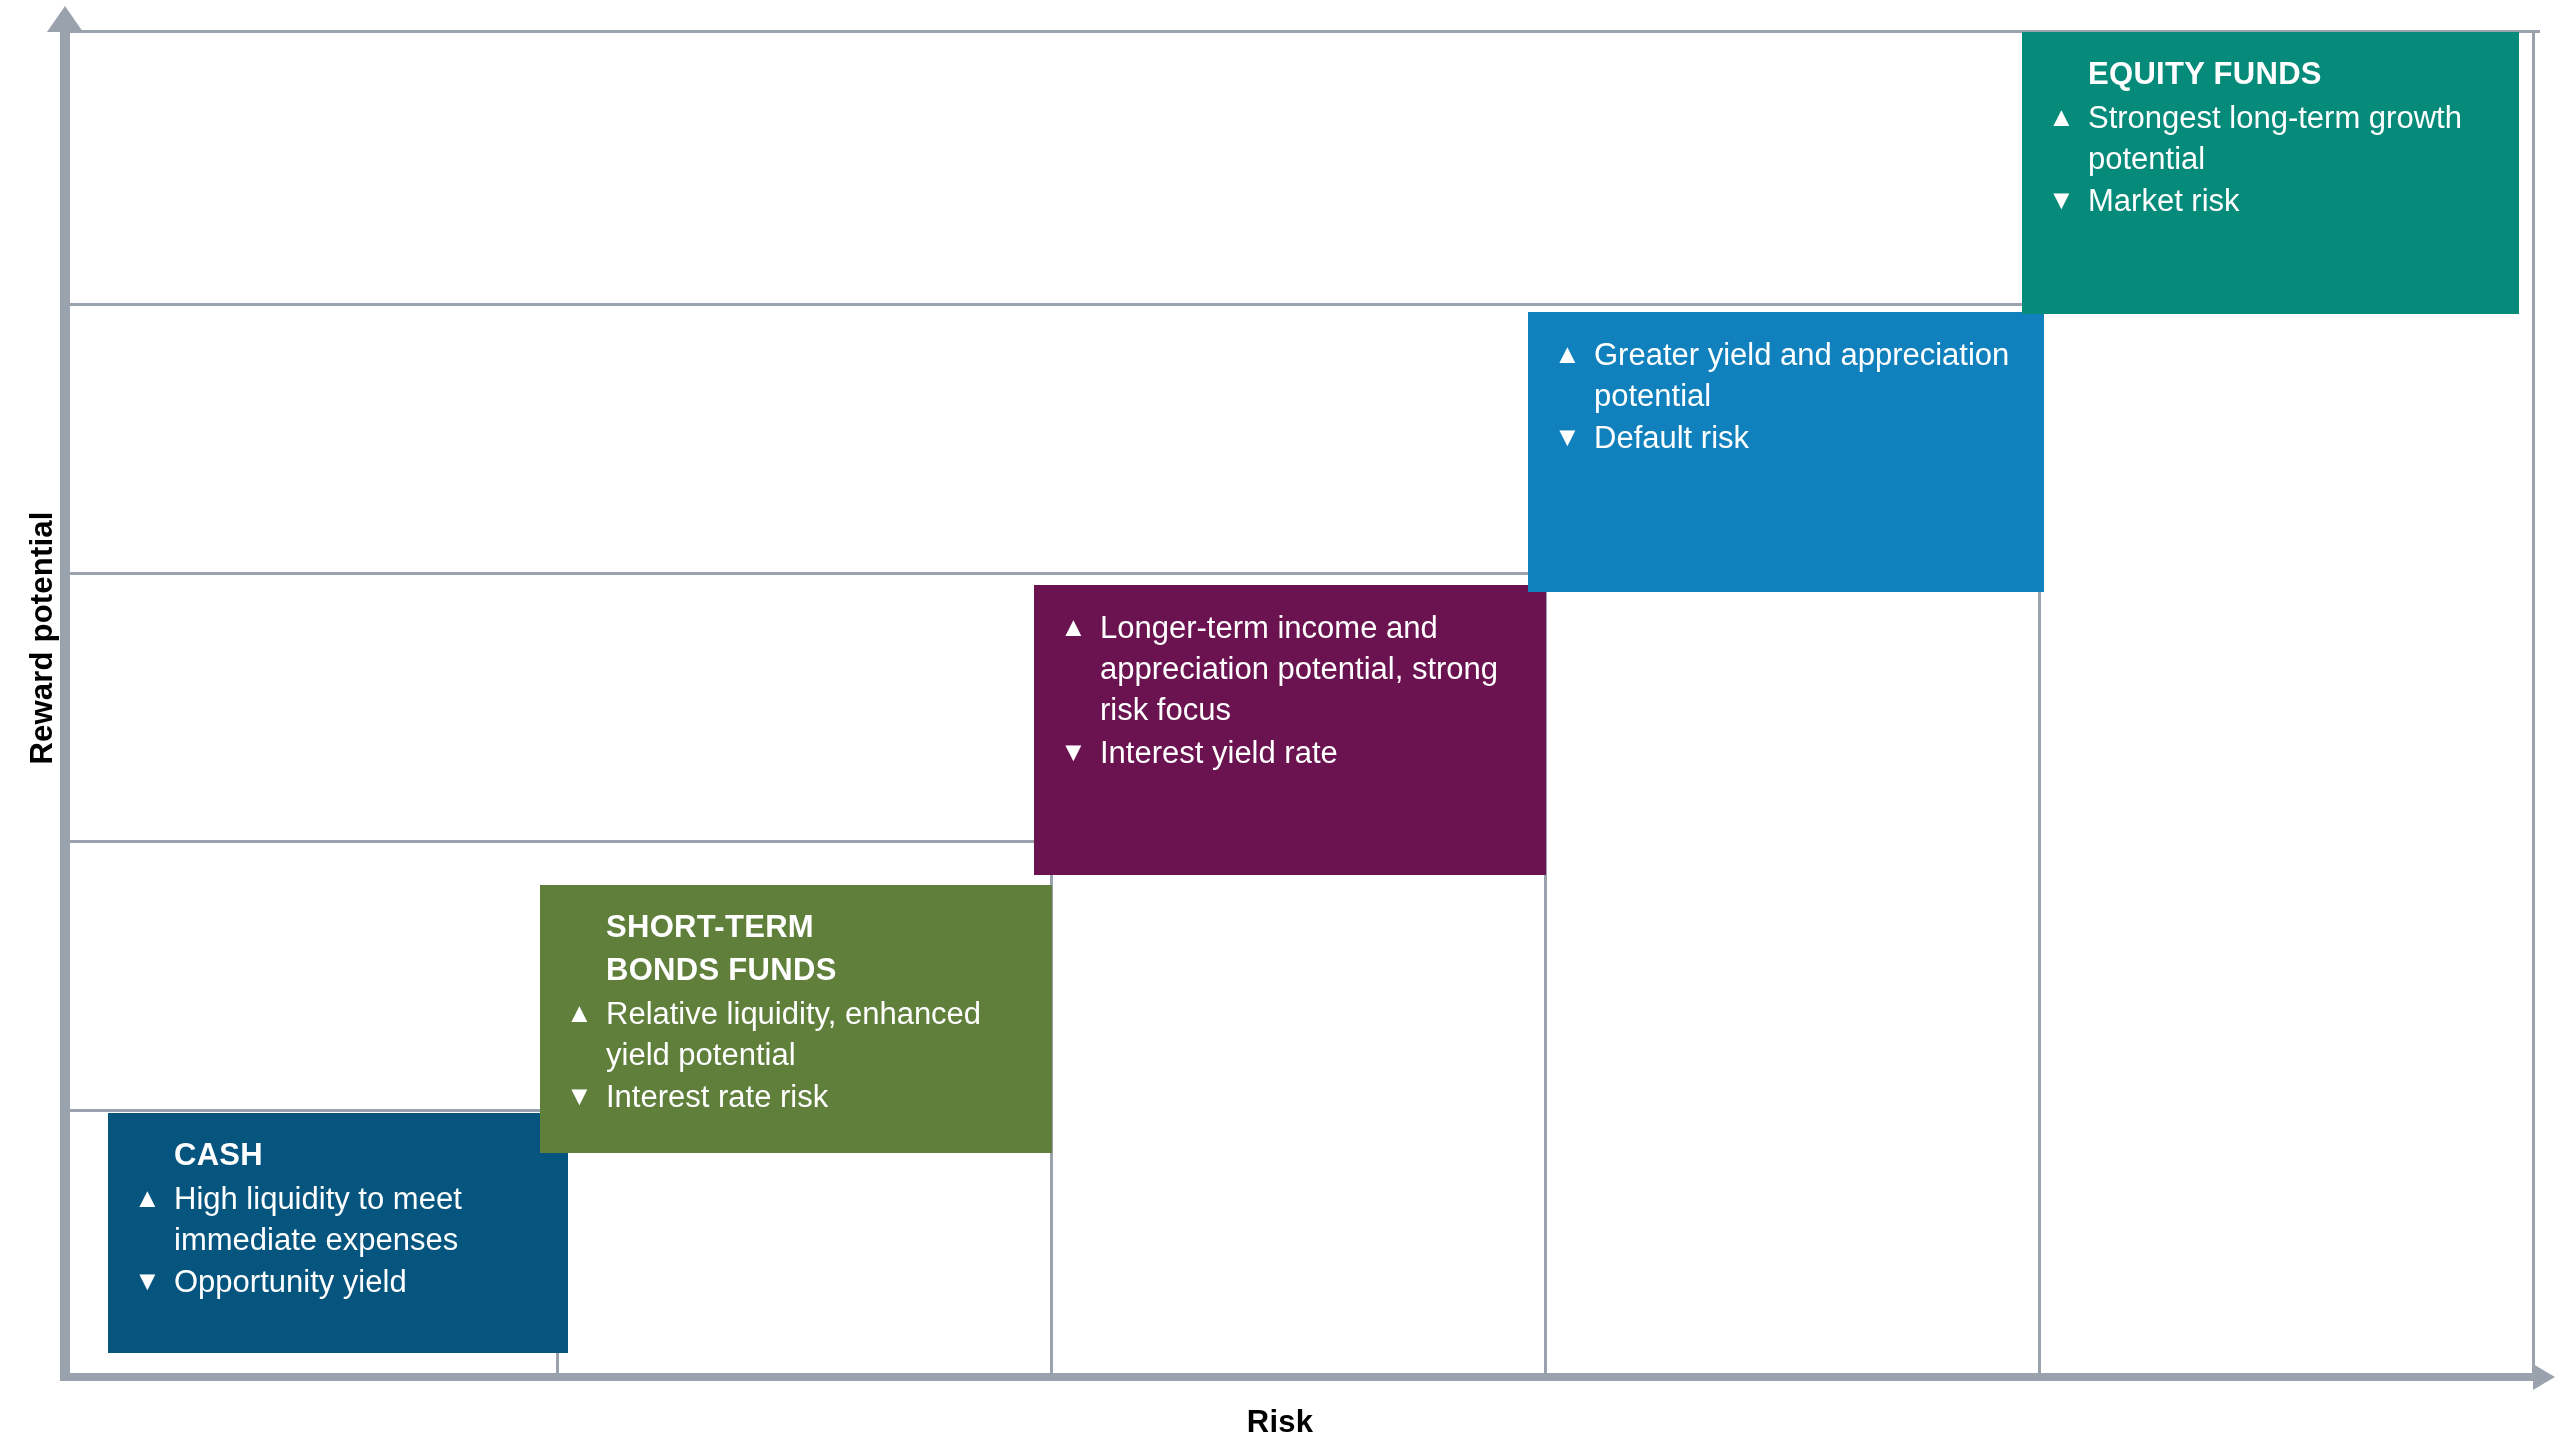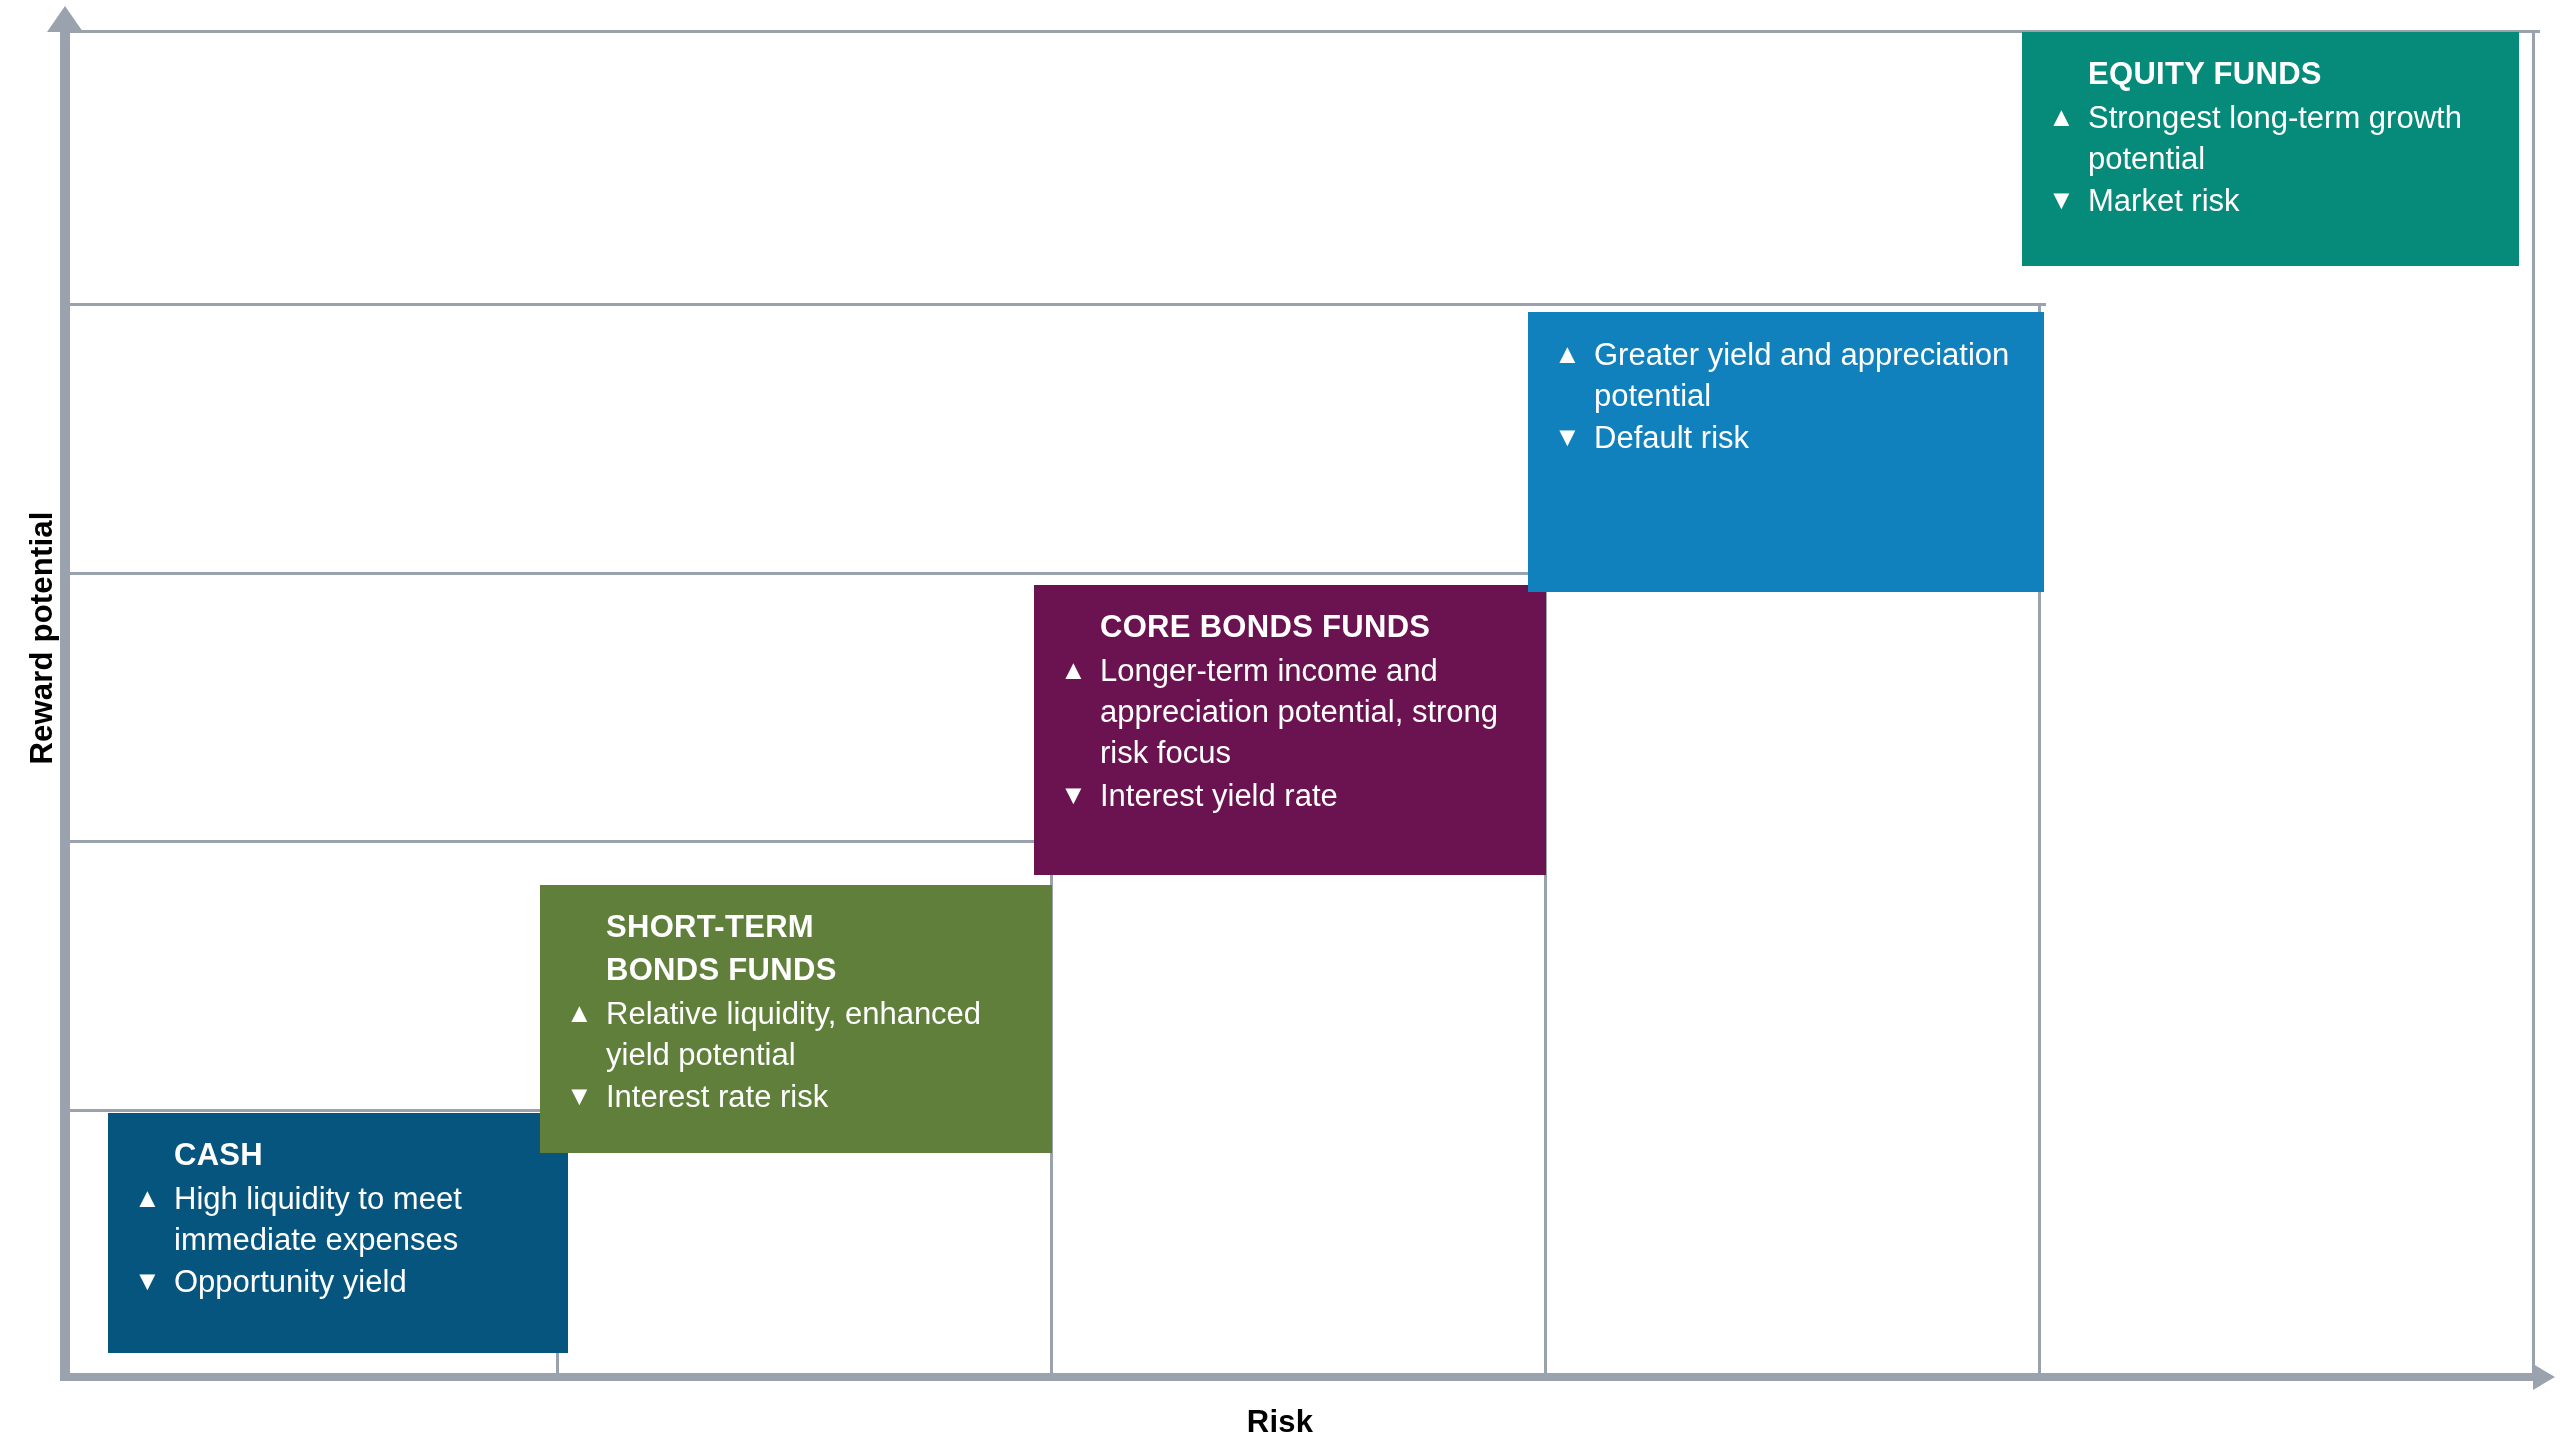--- a/index.html
+++ b/index.html
@@ -134,21 +134,21 @@
     line-height: 1.5;
     color: #ffffff;
   }
   .pt-text { flex: 1 1 auto; }
 
   
   #tier-cash            { left: 108px;  top: 1113px; width: 460px;  height: 240px; }
   #tier-short-term      { left: 540px;  top: 844px;  width: 512px;  height: 268px; }
   #tier-core-bonds      { left: 1034px; top: 585px;  width: 512px;  height: 290px; }
   #tier-high-yield      { left: 1528px; top: 312px;  width: 516px;  height: 280px; }
-  #tier-equity          { left: 2022px; top: 32px;   width: 497px;  height: 234px; }
+  #tier-equity          { left: 2022px; top: 32px;   width: 497px;  height: 282px; }
 </style>
 </head>
 <body>
 
 <div id="stage">
 
   <div class="hgrid" style="top: 30px; width: 2475px; background-color: rgb(154, 162, 174);"></div>
   <div class="hgrid" style="top: 303px; width: 1981px; background-color: rgb(154, 162, 174);"></div>
   <div class="hgrid" style="top: 572px; width: 1487px; background-color: rgb(154, 162, 174);"></div>
   <div class="hgrid" style="top: 840px; width: 993px; background-color: rgb(154, 162, 174);"></div>
@@ -191,21 +191,20 @@
         <span class="pt-text">Relative liquidity, enhanced yield potential</span>
       </li>
       <li class="tier-point">
         <span class="marker">▼</span>
         <span class="pt-text">Interest rate risk</span>
       </li>
     </ul>
   </div>
 
   <div class="tier" id="tier-core-bonds" style="background-color: rgb(107, 19, 80);">
-    <div class="tier-title">CORE BONDS FUNDS</div>
     <ul class="tier-points">
       <li class="tier-point">
         <span class="marker">▲</span>
         <span class="pt-text">Longer-term income and appreciation potential, strong risk focus</span>
       </li>
       <li class="tier-point">
         <span class="marker">▼</span>
         <span class="pt-text">Interest yield rate</span>
       </li>
     </ul>

